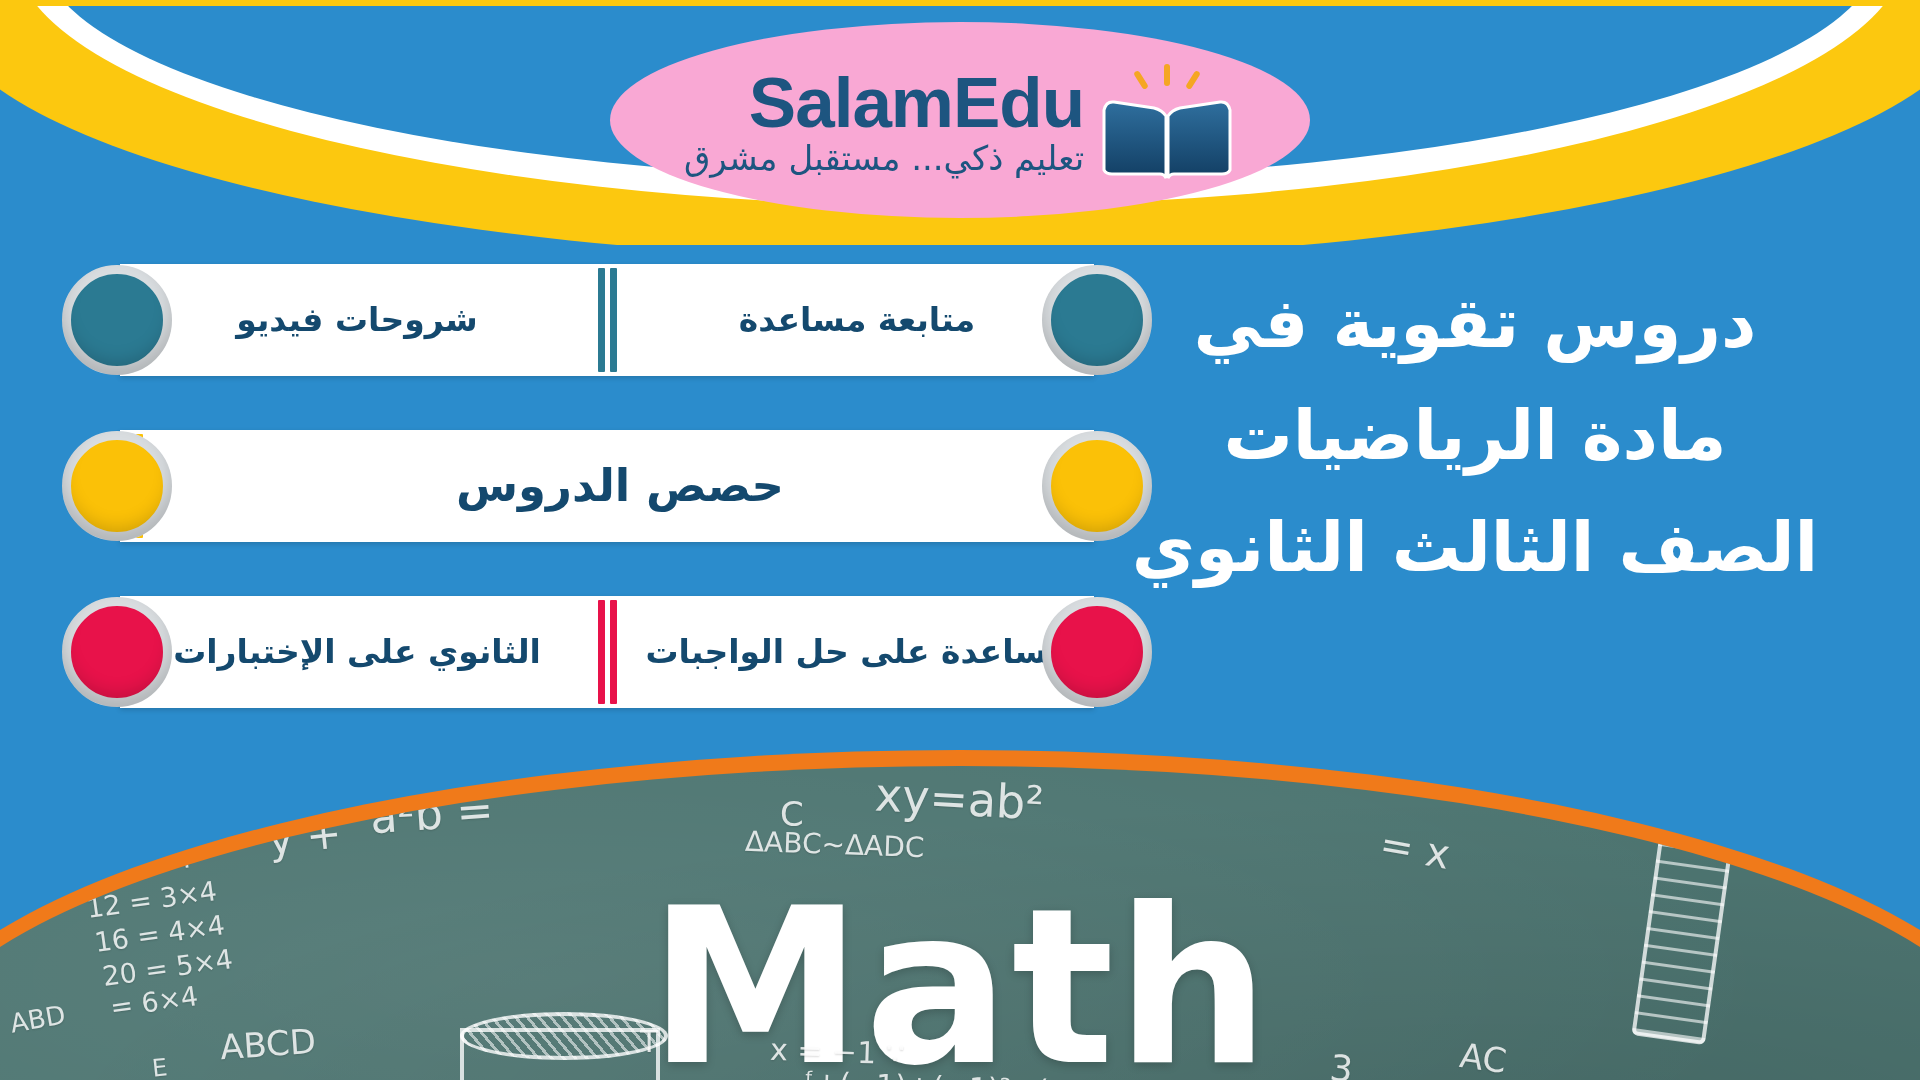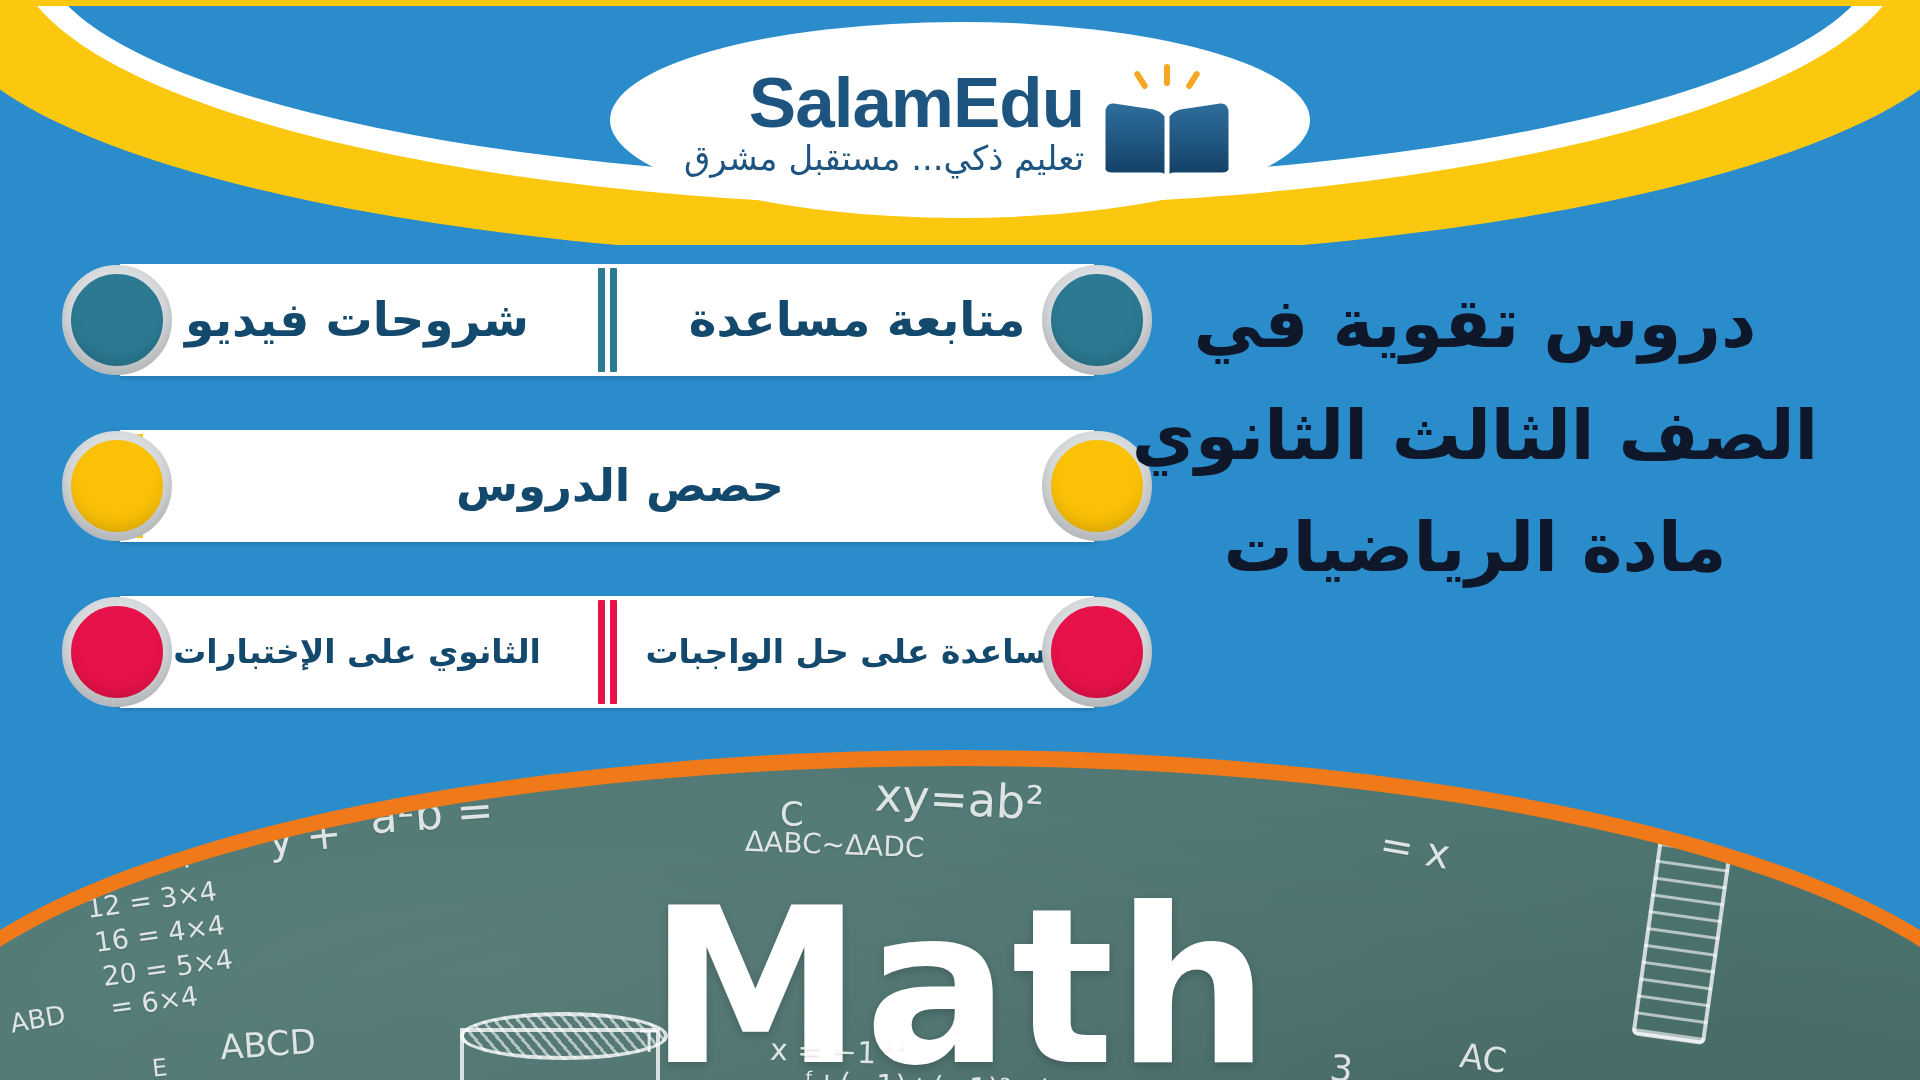--- a/index.html
+++ b/index.html
@@ -29,21 +29,21 @@
     box-shadow:0 0 0 26px #ffffff;
   }
   .banner-mask-top{
     position:absolute; left:0; top:0; width:1920px; height:6px;
     background:#fcc80f;
   }
 
   
   .logo-bubble{
     position:absolute; left:50%; top:22px; transform:translateX(-50%);
-    width:700px; height:196px; background:#ffffff;
+    width:700px; height:196px; background:#f9a8d4;
     border-radius:50%; z-index:6;
     display:flex; align-items:center; justify-content:center;
   }
   .logo-inner{ display:flex; align-items:center; gap:14px; transform:translateY(4px); }
 
   .logo-mark{ position:relative; width:138px; height:120px; flex:0 0 auto; }
   .logo-rays{ position:absolute; top:0; left:50%; transform:translateX(-50%); width:90px; height:42px; }
 
   .logo-word{ display:flex; flex-direction:column; align-items:flex-start; }
   .brand-name{
@@ -77,21 +77,21 @@
   .bar-divider{
     flex:0 0 26px; display:flex; gap:5px; justify-content:center; padding:4px 0;
   }
   .bar-divider span{ width:7px; border-radius:1px; }
 
   .bar-text{
     font-family:"DejaVu Sans", sans-serif;
     font-weight:bold; color:#14496e;
     text-align:center; line-height:1.05; white-space:nowrap;
   }
-  .sz-lg{ font-size:47px; }
+  .sz-lg{ font-size:33px; }
   .sz-md{ font-size:45px; }
   .sz-sm{ font-size:33px; }
 
   .knob{
     position:absolute; top:50%; transform:translateY(-50%);
     width:110px; height:110px; border-radius:50%;
     border:9px solid #d9dde0;
     z-index:5;
   }
   .knob.right{ right:0; }
@@ -99,21 +99,21 @@
   .knob::after{
     content:""; position:absolute; inset:-9px; border-radius:50%;
     box-shadow:inset 0 -12px 18px rgba(0,0,0,.18);
   }
 
   
   .headline{
     position:absolute; right:60px; top:268px; width:770px;
     z-index:4; text-align:center;
     font-family:"DejaVu Sans", sans-serif;
-    font-weight:bold; color:#0f172a;
+    font-weight:bold; color:#ffffff;
     font-size:69px; line-height:1.62;
   }
   .headline div{ white-space:nowrap; }
 
   
   .board-wrap{
     position:absolute; left:0; bottom:0; width:1920px; height:340px;
     overflow:hidden; z-index:3;
   }
   .board-orange{
@@ -239,22 +239,22 @@
         </div>
         <div class="bar-half">
           <span class="bar-text sz-sm">الثانوي على الإختبارات</span>
         </div>
       </div>
     </div>
   </div>
 
 <div class="headline">
   <div>دروس تقوية  في</div>
+  <div>مادة الرياضيات</div>
   <div>الصف الثالث الثانوي</div>
-  <div>مادة الرياضيات</div>
 </div>
 
 <div class="board-wrap">
   <div class="board-orange"></div>
   <div class="board-green" id="board">
     <div class="chalk-math">Math</div>
     <div class="cylinder"></div>
     <div class="ruler"></div>
   <div class="chalk" style="left: 170px; top: 50px; font-size: 27px; transform: rotate(-8deg);">4×1 = 4</div>
       <div class="chalk" style="left: 178px; top: 84px; font-size: 27px; transform: rotate(-8deg);">4×2 = 8</div>

